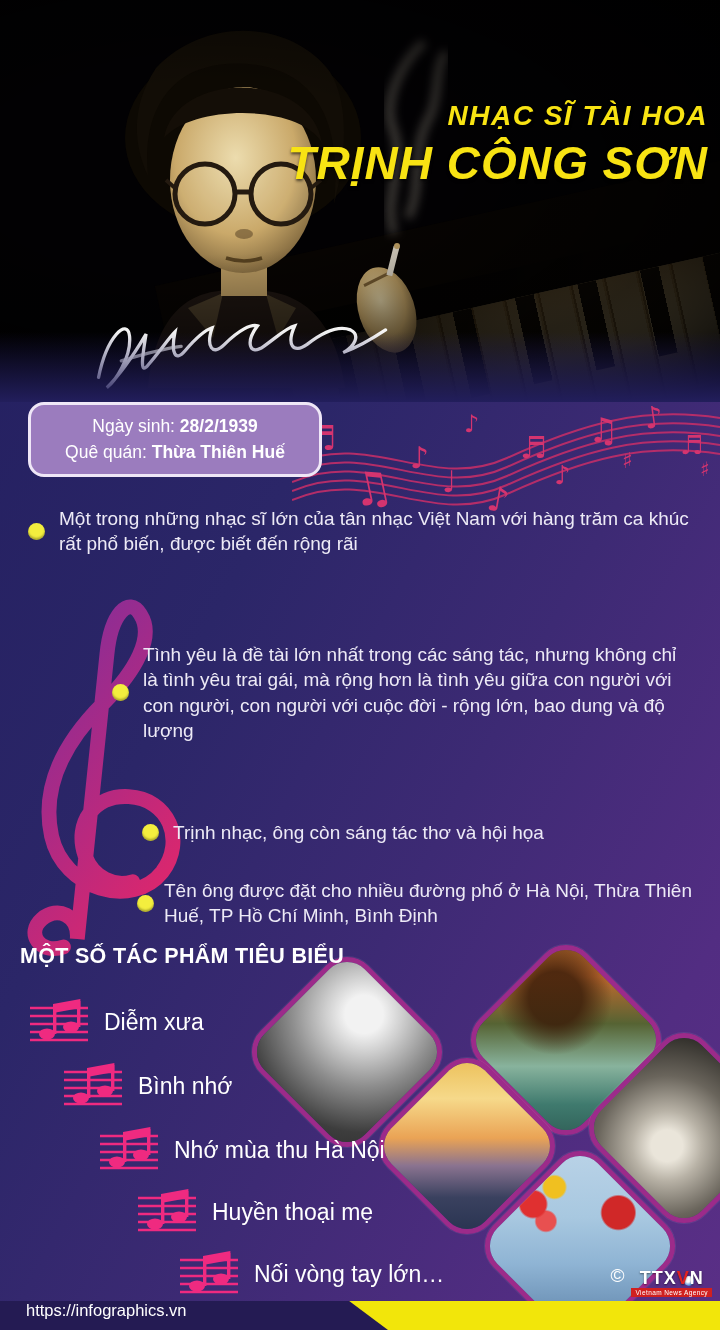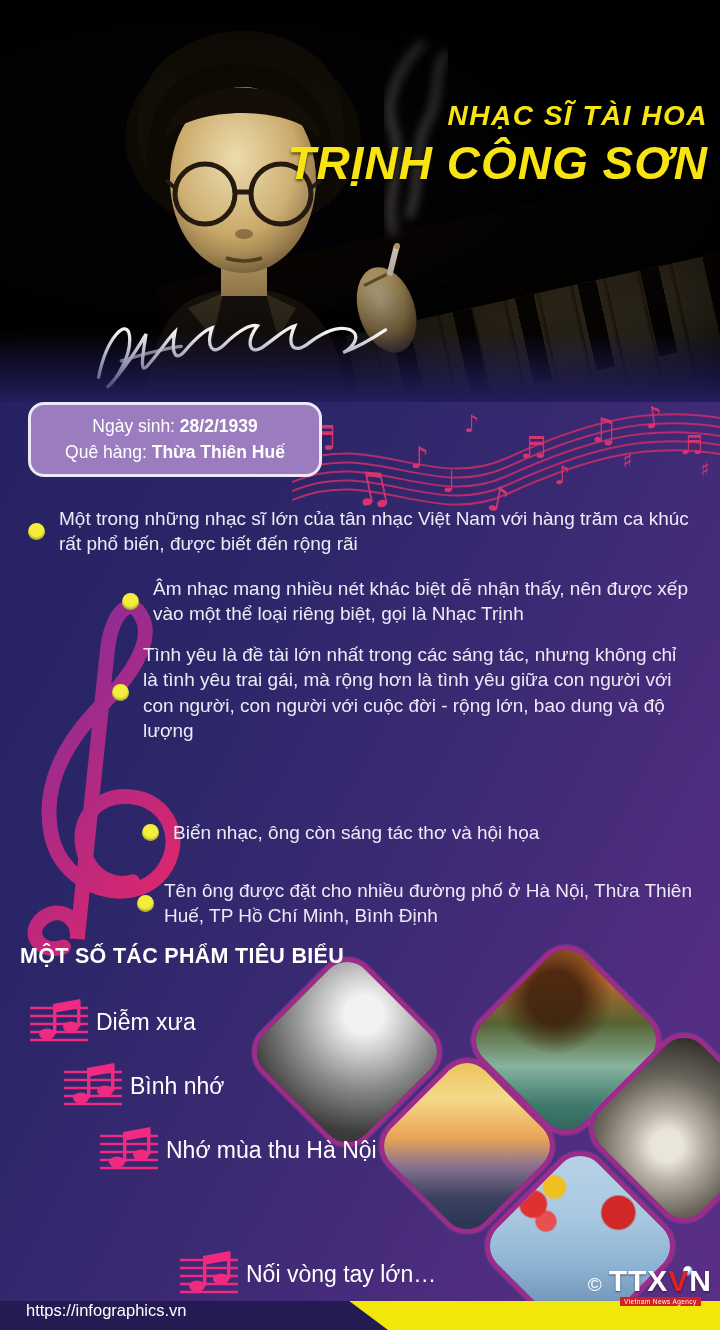--- a/index.html
+++ b/index.html
@@ -51,21 +51,21 @@
 
   
   .fact-item { position:absolute; display:flex; gap:14px; align-items:center;
     color:#edeaf6; font-size:19px; line-height:1.33; z-index:3; }
   .fact-dot { width:17px; height:17px; border-radius:50%; background:#f3ee3e; flex:0 0 17px;
     box-shadow:inset 0 -2px 2px rgba(0,0,0,.28); }
 
   
   .section-title { position:absolute; left:20px; top:944px; z-index:3;
     color:#fff; font-size:21.5px; font-weight:700; letter-spacing:.3px; }
-  .song { position:absolute; display:flex; align-items:center; gap:8px; z-index:3;
+  .song { position:absolute; display:flex; align-items:center; gap:16px; z-index:3;
     color:#fff; font-size:23px;text-align:right; }
   .song svg { flex:0 0 auto; }
 
   
   .diamond { position:absolute; border:5px solid #9c2b8a; border-radius:30px;
     transform:rotate(45deg); overflow:hidden; z-index:2;
     box-shadow:0 0 0 1px rgba(255,255,255,.08); }
   .diamond .ph { position:absolute; width:150%; height:150%; left:-25%; top:-25%; transform:rotate(-45deg); }
   .ph-woman { background:radial-gradient(circle at 58% 32%, #f2f2f2 0 10%, #cfcfcf 20%, #8d8d8d 38%, #3d3d3d 62%, #1b1b1b 100%); }
   .ph-tree { background:
@@ -81,22 +81,22 @@
       linear-gradient(to bottom, #bcd4e8 0%, #a8c8e0 36%, #8fb4d4 58%, #6f94b8 78%, #5c7fa4 100%); }
 
   
   .footer-bar { position:absolute; left:0; top:1301px; width:720px; height:29px; background:#f2e60a; z-index:7; }
   .footer-wedge { position:absolute; left:0; top:0; width:388px; height:29px; background:#241b53;
     clip-path:polygon(0 0, 90% 0, 100% 100%, 0 100%); display:flex; align-items:flex-start; }
   .footer-url { color:#fff; font-size:16.5px; margin-left:26px; text-decoration:none; }
   .agency { position:absolute; right:8px; top:1266px; z-index:8; display:flex; align-items:flex-end; gap:7px; }
   .copyright { color:#fff; font-size:19px; line-height:1; padding-bottom:12px; }
   .agency-logo { display:flex; flex-direction:column; align-items:center; }
-  .logo-text { color:#fff; font-size:30px; font-weight:900; letter-spacing:1px; line-height:1;
-    text-shadow:0 1px 2px rgba(0,0,0,.5); display:flex; }
+  .logo-text { color:#fff; font-size:18px; font-weight:900; letter-spacing:1px; line-height:1;
+    text-shadow:0 1px 2px rgba(0,0,0,.5); display:flex; align-items:flex-end; }
   .logo-v { color:#e02222; position:relative; }
   .logo-globe { width:10px; height:10px; border-radius:50%; margin:0 -4px 1px -6px;
     background:radial-gradient(circle at 40% 35%, #ffffff 0 30%, #4a85d8 70%, #2a5aa8 100%); }
   .agency-name { margin-top:1px; background:#d02020; color:#fff; font-size:6.5px;
     padding:1px 4px; letter-spacing:.4px; white-space:nowrap; }
 </style>
 </head>
 <body>
 
 <div id="stage">
@@ -196,38 +196,34 @@
         <stop offset="0%" stop-color="#7a2f9e"></stop>
           <stop offset="50%" stop-color="#a92a86"></stop>
           <stop offset="100%" stop-color="#d8276f"></stop>
       </linearGradient>
     </defs>
     <path d="M52 384 C28 392 14 370 30 356 C46 342 68 352 66 376 L96 88 C100 48 118 28 130 48 C144 70 126 104 92 138 C48 182 30 226 40 272 C52 326 122 346 152 308 C176 276 158 234 118 232 C84 230 62 258 74 292 C82 314 104 324 122 318" stroke="url(#clefGrad)" stroke-width="15" fill="none" stroke-linecap="round"></path>
   </svg>
 
   <div class="profile-box">
     <div><span>Ngày sinh: </span><b>28/2/1939</b></div>
-    <div><span>Quê hàng: </span><b>Thừa Thiên Huế</b></div>
+    <div><span>Quê quán: </span><b>Thừa Thiên Huế</b></div>
   </div>
 
   <div class="fact-item" style="left:28px; top:506px; width:662px;">
     <span class="fact-dot"></span>
     <span>Một trong những nhạc sĩ lớn của tân nhạc Việt Nam với hàng trăm ca khúc rất phổ biến, được biết đến rộng rãi</span>
   </div>
-  <div class="fact-item" style="left:122px; top:576px; width:566px;">
-    <span class="fact-dot"></span>
-    <span>Âm nhạc mang nhiều nét khác biệt dễ nhận thấy, nên được xếp vào một thể loại riêng biệt, gọi là Nhạc Trịnh</span>
-  </div>
   <div class="fact-item" style="left:112px; top:642px; width:582px;">
     <span class="fact-dot"></span>
     <span>Tình yêu là đề tài lớn nhất trong các sáng tác, nhưng không chỉ là tình yêu trai gái, mà rộng hơn là tình yêu giữa con người với con người, con người với cuộc đời - rộng lớn, bao dung và độ lượng</span>
   </div>
   <div class="fact-item" style="left:142px; top:820px; width:520px;">
     <span class="fact-dot"></span>
-    <span>Biển nhạc, ông còn sáng tác thơ và hội họa</span>
+    <span>Trịnh nhạc, ông còn sáng tác thơ và hội họa</span>
   </div>
   <div class="fact-item" style="left:137px; top:878px; width:574px;gap:10px;">
     <span class="fact-dot"></span>
     <span>Tên ông được đặt cho nhiều đường phố ở Hà Nội, Thừa Thiên Huế, TP Hồ Chí Minh, Bình Định</span>
   </div>
 
   <div class="section-title">MỘT SỐ TÁC PHẨM TIÊU BIỂU</div>
 
   <div class="diamond" style="left:271px; top:976px; width:152px; height:152px;">
       <div class="ph ph-woman"></div>
@@ -294,20 +290,39 @@
         </g>
       <g fill="#ef2a80">
           <ellipse cx="17" cy="36" rx="8" ry="5.5"></ellipse>
           <ellipse cx="41" cy="29" rx="8" ry="5.5"></ellipse>
           <rect x="23" y="8" width="3.4" height="28"></rect>
           <rect x="47" y="3" width="3.4" height="26"></rect>
           <polygon points="23,6 50.4,1 50.4,10 23,15"></polygon>
         </g>
     </svg>
     <span>Nhớ mùa thu Hà Nội</span>
+  </div>
+  <div class="song" style="left:138px; top:1188px;">
+    <svg width="58" height="48" viewBox="0 0 58 48">
+      <g stroke="#ef2a80" stroke-width="2.4">
+          <line x1="0" y1="10" x2="58" y2="10"></line>
+          <line x1="0" y1="18" x2="58" y2="18"></line>
+          <line x1="0" y1="26" x2="58" y2="26"></line>
+          <line x1="0" y1="34" x2="58" y2="34"></line>
+          <line x1="0" y1="42" x2="58" y2="42"></line>
+        </g>
+      <g fill="#ef2a80">
+          <ellipse cx="17" cy="36" rx="8" ry="5.5"></ellipse>
+          <ellipse cx="41" cy="29" rx="8" ry="5.5"></ellipse>
+          <rect x="23" y="8" width="3.4" height="28"></rect>
+          <rect x="47" y="3" width="3.4" height="26"></rect>
+          <polygon points="23,6 50.4,1 50.4,10 23,15"></polygon>
+        </g>
+    </svg>
+    <span>Huyền thoại mẹ</span>
   </div>
   <div class="song" style="left:180px; top:1250px;">
     <svg width="58" height="48" viewBox="0 0 58 48">
       <g stroke="#ef2a80" stroke-width="2.4">
           <line x1="0" y1="10" x2="58" y2="10"></line>
           <line x1="0" y1="18" x2="58" y2="18"></line>
           <line x1="0" y1="26" x2="58" y2="26"></line>
           <line x1="0" y1="34" x2="58" y2="34"></line>
           <line x1="0" y1="42" x2="58" y2="42"></line>
         </g>

